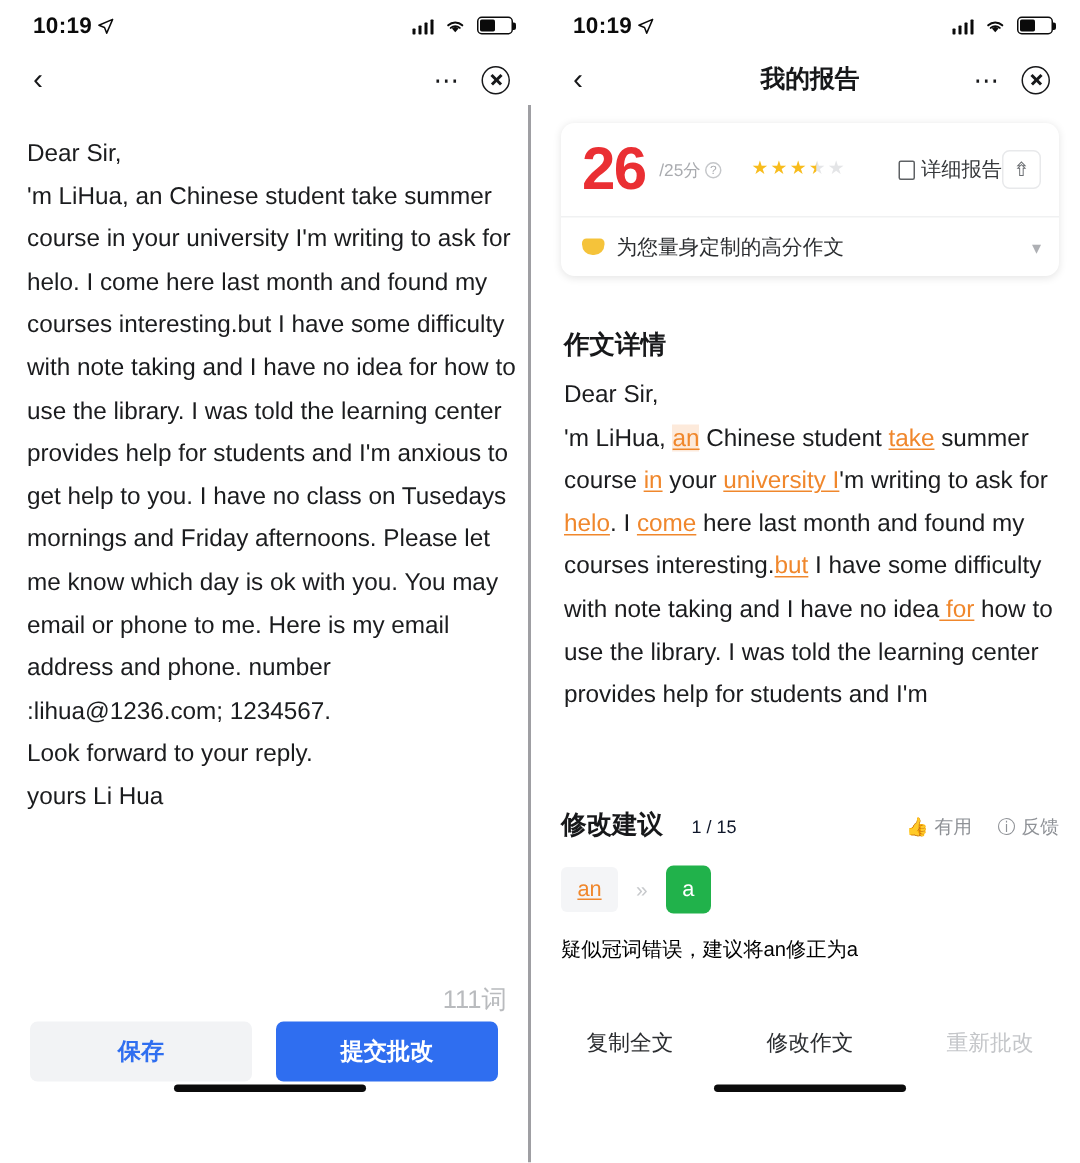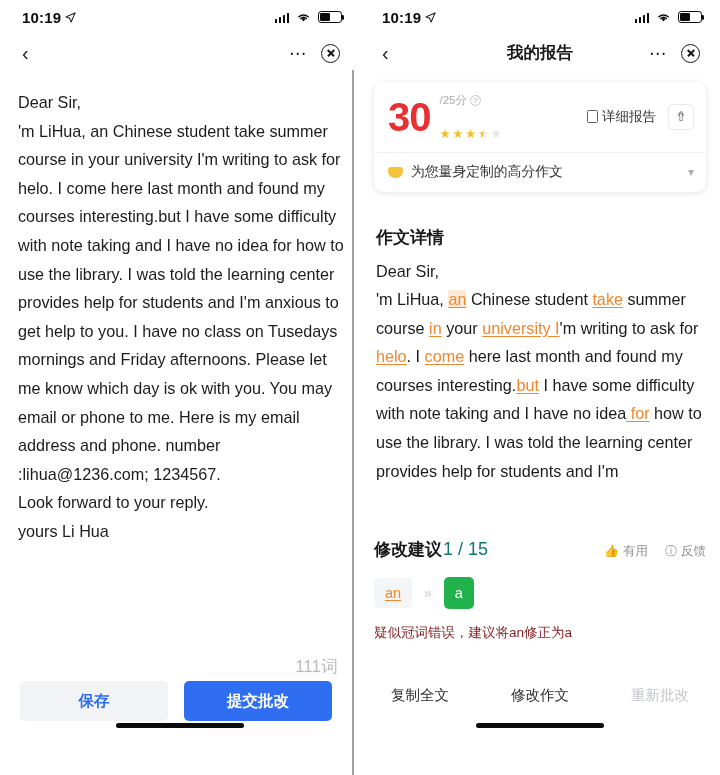--- a/index.html
+++ b/index.html
@@ -90,34 +90,34 @@
   }
 
   
   .rp-body { padding: 10px 14px 0 14px; }
   .score-card {
     background: #fff; border-radius: 9px; box-shadow: 0 1px 6px rgba(0,0,0,.11);
     overflow: hidden;
   }
   .score-top { display: flex; align-items: center; padding: 11px 12px 11px 14px; }
   .score-num { font-size: 40px; font-weight: 800; color: #ea2f33; line-height: 1; letter-spacing: -1px; }
-  .score-meta { margin-left: 9px; display: flex; flex-direction: column; gap: 20px; }
+  .score-meta { margin-left: 9px; display: flex; flex-direction: row; gap: 20px; }
   .score-total { font-size: 11.5px; color: #a9abaf; display: flex; align-items: center; gap: 3px; }
   .qmark {
     display: inline-block; width: 11px; height: 11px; border: 1px solid #c5c7ca;
     border-radius: 50%; font-size: 8px; line-height: 9.5px; text-align: center; color: #a9abaf;
   }
   .stars { display: flex; gap: 1.5px; font-size: 12.5px; line-height: 1; }
   .star { color: #e4e5e7; }
   .star.on { color: #f8bc1c; }
   .star.half {
     background: linear-gradient(90deg,#f8bc1c 50%, #e4e5e7 50%);
     -webkit-background-clip: text; background-clip: text; color: transparent;
   }
-  .score-right { margin-left: auto; display: flex; align-items: center; gap: 12px; }
+  .score-right { margin-left: auto; display: flex; align-items: center; }
   .report-link { display: flex; align-items: center; gap: 4px; font-size: 13.5px; color: #36383b; cursor: pointer; }
   .doc-ic { width: 11px; height: 13px; border: 1.2px solid #5e6164; border-radius: 1.5px; }
   .share-btn {
     width: 26px; height: 26px; border: 1px solid #e8e9eb; border-radius: 5px;
     display: flex; align-items: center; justify-content: center; cursor: pointer;
     font-size: 13px; color: #6b6e72;
   }
   .promo-row {
     border-top: 1px solid #f0f1f2; height: 40px; display: flex; align-items: center;
     padding: 0 12px 0 14px; cursor: pointer;
@@ -134,37 +134,37 @@
     font-size: 16.2px; line-height: 28.6px; color: #1b1c1e;
     white-space: pre-wrap; height: 245px; overflow: hidden; padding-left: 2px;
   }
   .err { color: #f0872c; text-decoration: underline; text-decoration-color: #f0872c; text-underline-offset: 2px; }
   .err.hl { background: #fdeadb; }
 
   
   .sugg { position: absolute; left: 14px; right: 14px; top: 538px; }
   .sugg-head { display: flex; align-items: baseline; }
   .sugg-title { font-size: 17px; font-weight: 700; color: #17181a; }
-  .sugg-count { font-size: 18px; color: #0f766e; margin-left: 1px; }
+  .sugg-count { font-size: 12px; color: #0f172a; margin-left: 19px; }
   .sugg-tools { margin-left: auto; display: flex; gap: 17px; }
   .tool { display: flex; align-items: center; gap: 4px; font-size: 12.5px; color: #8e9196; cursor: pointer; }
   .tool-ic { font-size: 12px; }
   .chips { display: flex; align-items: center; gap: 12px; margin-top: 16px; }
   .chip-old {
     min-width: 38px; height: 30px; background: #f4f5f7; border-radius: 4px;
     display: flex; align-items: center; justify-content: center; padding: 0 9px;
     color: #f0872c; font-size: 14.5px; text-decoration: underline; text-underline-offset: 2px;
   }
   .chip-arrow { color: #c7c9cc; font-size: 14px; }
   .chip-new {
     min-width: 30px; height: 32px; background: #21b24b; border-radius: 5px;
     display: flex; align-items: center; justify-content: center; padding: 0 8px;
     color: #fff; font-size: 14.5px;
   }
-  .sugg-desc { margin-top: 15px; font-size: 13.5px; color: #7f1d1d; }
+  .sugg-desc { margin-top: 15px; font-size: 13.5px; color: #000000; }
 
   .bottom-bar {
     position: absolute; left: 0; right: 0; bottom: 32px;
     display: flex; align-items: center;
   }
   .bb-item { flex: 1; text-align: center; font-size: 14.5px; color: #2c2e31; cursor: pointer; }
   .bb-item.disabled { color: #c4c6c9; }
 </style>
 </head>
 <body>
@@ -254,21 +254,21 @@
       <div class="nav-actions">
         <div class="nav-dots">⋯</div>
         <div class="nav-close"></div>
       </div>
     </div>
 
     <div class="rp-body">
 
       <div class="score-card">
         <div class="score-top">
-          <div class="score-num">30</div>
+          <div class="score-num">26</div>
           <div class="score-meta">
             <div class="score-total">
               <span>/25分</span>
               <span class="qmark">?</span>
             </div>
             <div class="stars">
               <span class="star on">★</span>
               <span class="star on">★</span>
               <span class="star on">★</span>
               <span class="star half">★</span>

